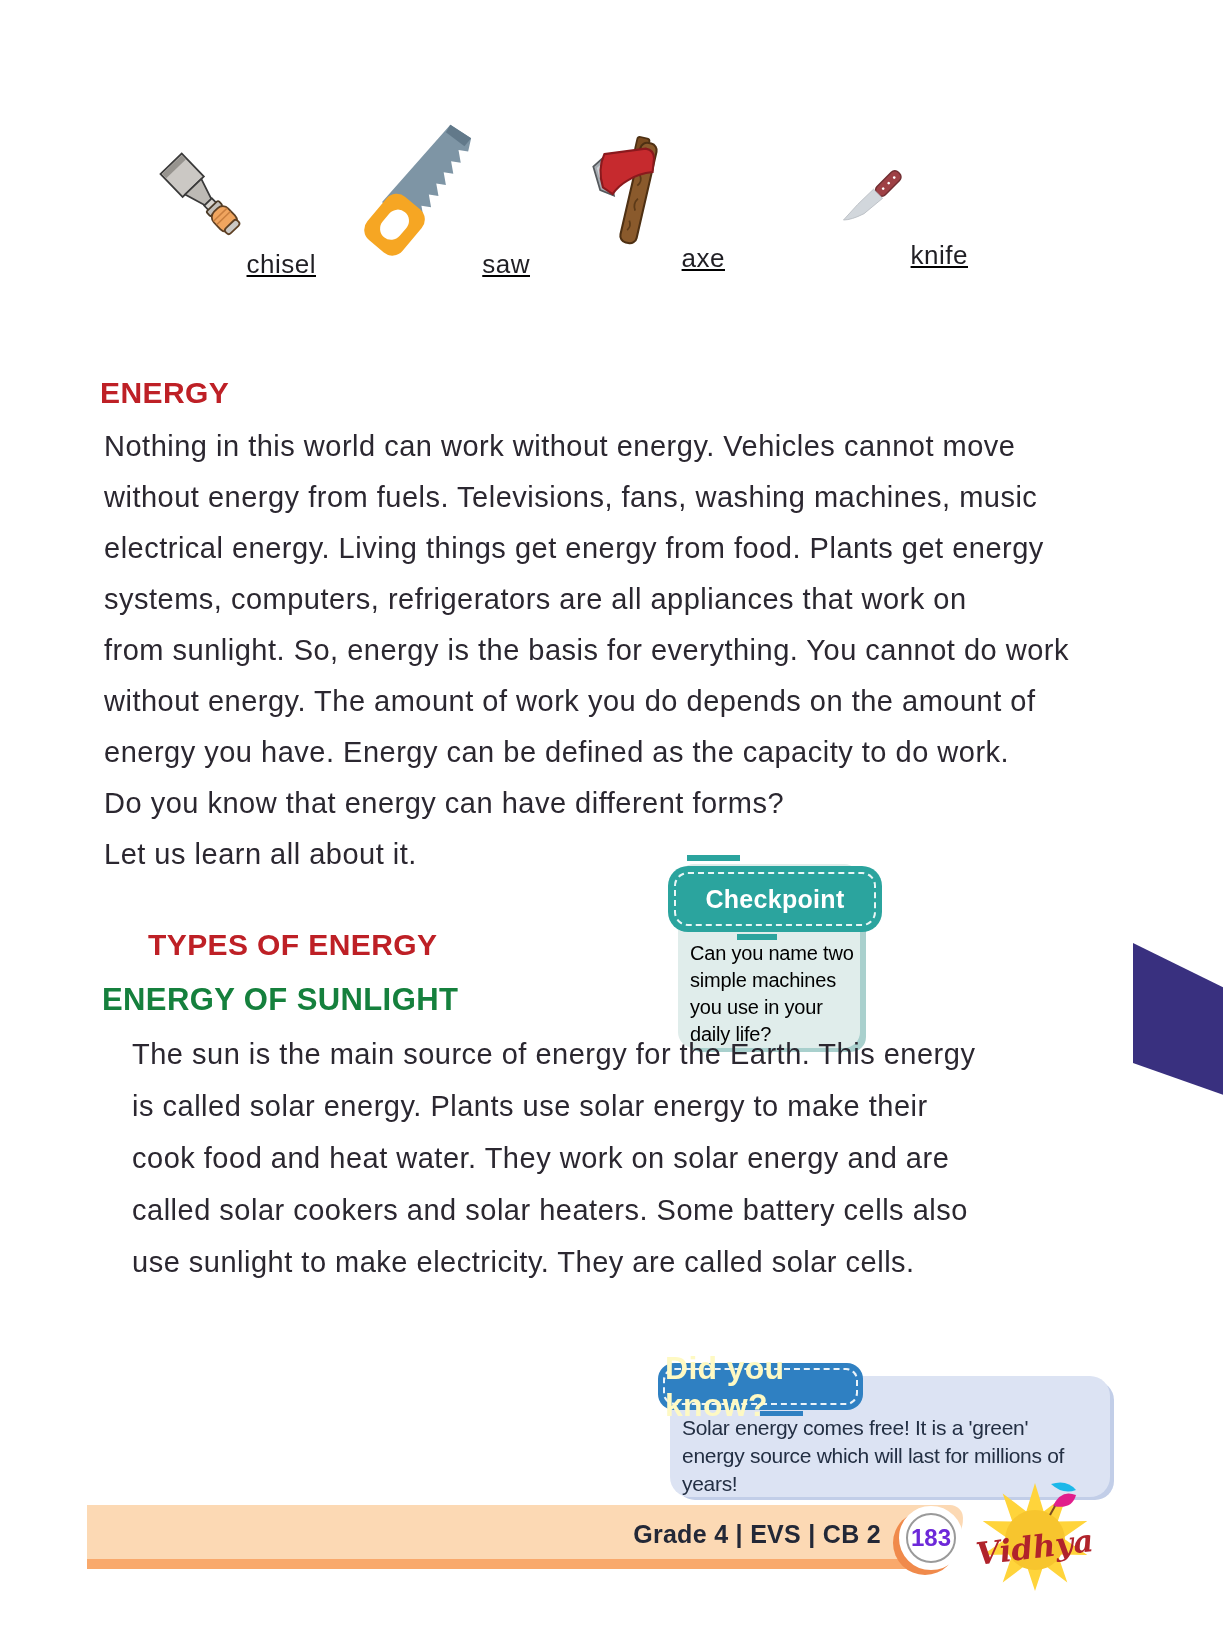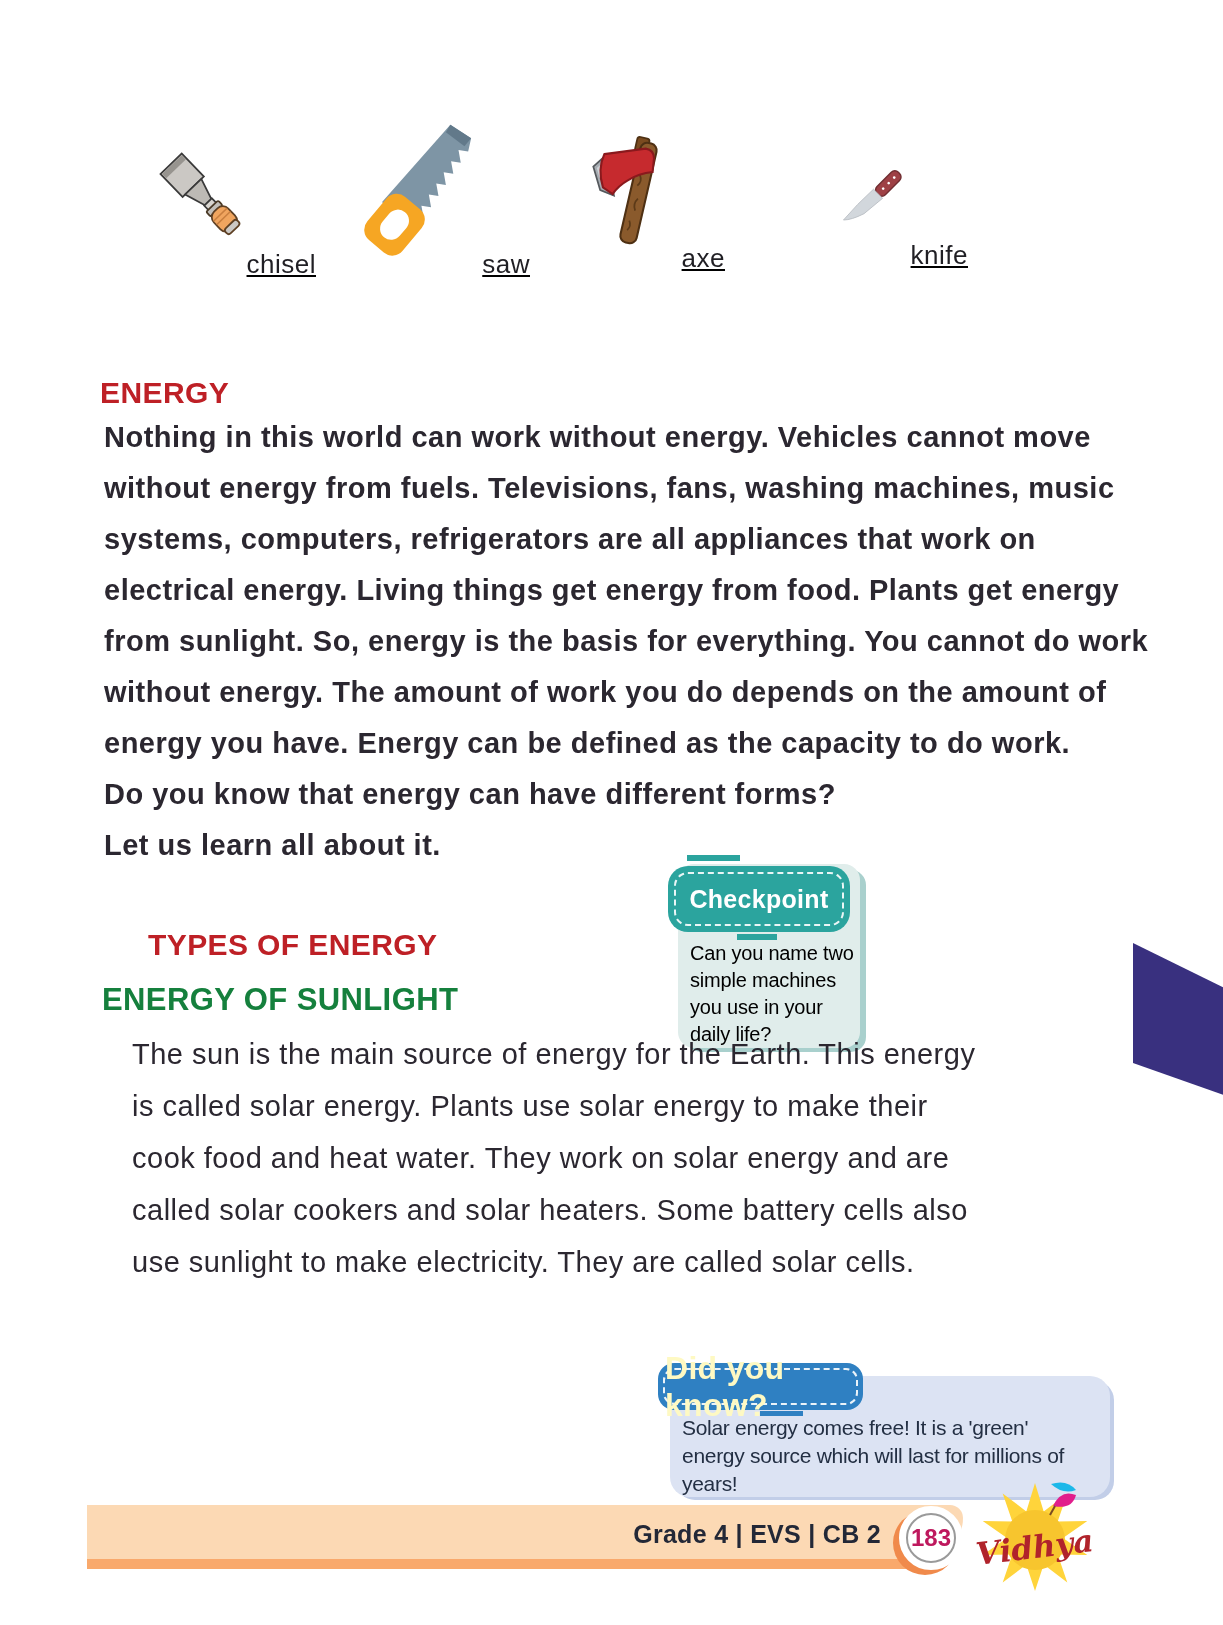--- a/index.html
+++ b/index.html
@@ -18,21 +18,21 @@
   .para { position:absolute; color:#2B2730; font-size:29px; letter-spacing:0.5px; }
   .para .line { white-space:nowrap; }
   .para1 .line { height:51px; line-height:51px; }
   .para2 .line { height:52px; line-height:52px; }
   
   .cp { position:absolute; left:668px; top:852px; width:200px; height:200px; }
   .cp-body { position:absolute; left:10px; top:12px; width:182px; height:184px;
     background:#E0EDEB; border-radius:16px; box-shadow:7px 5px 0 -1px #A9D0CD; }
   .cp-accent-top { position:absolute; left:19px; top:3px; width:53px; height:6px; background:#2BA49E; }
   .cp-accent-bottom { position:absolute; left:69px; top:82px; width:40px; height:6px; background:#2BA49E; }
-  .cp-pill { position:absolute; left:0; top:14px; width:182px; height:66px;
+  .cp-pill { position:absolute; left:0; top:14px; width:214px; height:66px;
     background:#2BA49E; border-radius:20px; }
   .cp-pill-inner { position:absolute; inset:6px; border:2px dashed rgba(255,255,255,0.9);
     border-radius:14px; display:flex; align-items:center; justify-content:center; }
   .cp-title { color:#ffffff; font-size:25px; font-weight:bold; letter-spacing:0.3px; }
   .cp-text { position:absolute; left:22px; top:88px; color:#000000; font-size:20px;
     line-height:27px; letter-spacing:-0.2px; }
   .cp-text .line { white-space:nowrap; }
   
   .dyk { position:absolute; left:658px; top:1363px; width:455px; height:135px; }
   .dyk-body { position:absolute; left:12px; top:13px; width:440px; height:121px;
@@ -54,21 +54,21 @@
     background:#FCD9B4; border-radius:0 14px 44px 0; }
   .footer-strip { position:absolute; left:87px; top:1559px; width:846px; height:10px;
     background:#F9A96C; }
   .footer-course { position:absolute; left:504px; top:1520px; width:377px; text-align:right;
     font-size:25px; font-weight:bold; color:#232837; letter-spacing:0.3px; }
   .page-badge { position:absolute; left:899px; top:1506px; width:64px; height:64px;
     background:#ffffff; border-radius:50%; border:3px solid #ffffff;
     box-shadow:-6px 5px 0 0 #F08A4B; }
   .page-badge-inner { position:absolute; inset:4px; border:2px solid #9a9a9a; border-radius:50%;
     display:flex; align-items:center; justify-content:center;
-    font-size:24px; font-weight:bold; color:#be185d; }
+    font-size:24px; font-weight:bold; color:#6d28d9; }
   .logo { position:absolute; left:950px; top:1478px; width:170px; height:115px; }
 </style>
 </head>
 <body>
 
 <div class="page">
 
   <figure class="tool" style="left:158px; top:112px; width:158px;">
     <svg width="150" height="168" viewBox="0 0 150 168">
       <g transform="rotate(-44 75 84)">
@@ -119,25 +119,25 @@
         <circle cx="65.5" cy="34" r="2.4" fill="#ffffff"></circle>
         <circle cx="65.5" cy="48" r="2.4" fill="#ffffff"></circle>
         <path d="M54,61 L77,61 L73,104 Q65,128 55,138 Q52,101 54,61 Z" fill="#D2D7DC" stroke="#B9BEC3" stroke-width="1.5"></path>
       </g>
     </svg>
     <figcaption>knife</figcaption>
   </figure>
 
   <h2 class="h-red" style="left:100px; top:376px;">ENERGY</h2>
 
-  <div class="para para1" style="left:104px; top:412px;font-weight:bold;">
+  <div class="para para1" style="left:104px; top:421px;">
     <div class="line">Nothing in this world can work without energy. Vehicles cannot move</div>
     <div class="line">without energy from fuels. Televisions, fans, washing machines, music</div>
+    <div class="line">electrical energy. Living things get energy from food. Plants get energy</div>
     <div class="line">systems, computers, refrigerators are all appliances that work on</div>
-    <div class="line">electrical energy. Living things get energy from food. Plants get energy</div>
     <div class="line">from sunlight. So, energy is the basis for everything. You cannot do work</div>
     <div class="line">without energy. The amount of work you do depends on the amount of</div>
     <div class="line">energy you have. Energy can be defined as the capacity to do work.</div>
     <div class="line">Do you know that energy can have different forms?</div>
     <div class="line">Let us learn all about it.</div>
   </div>
 
   <div class="cp">
     <div class="cp-body"></div>
     <div class="cp-accent-top"></div>

